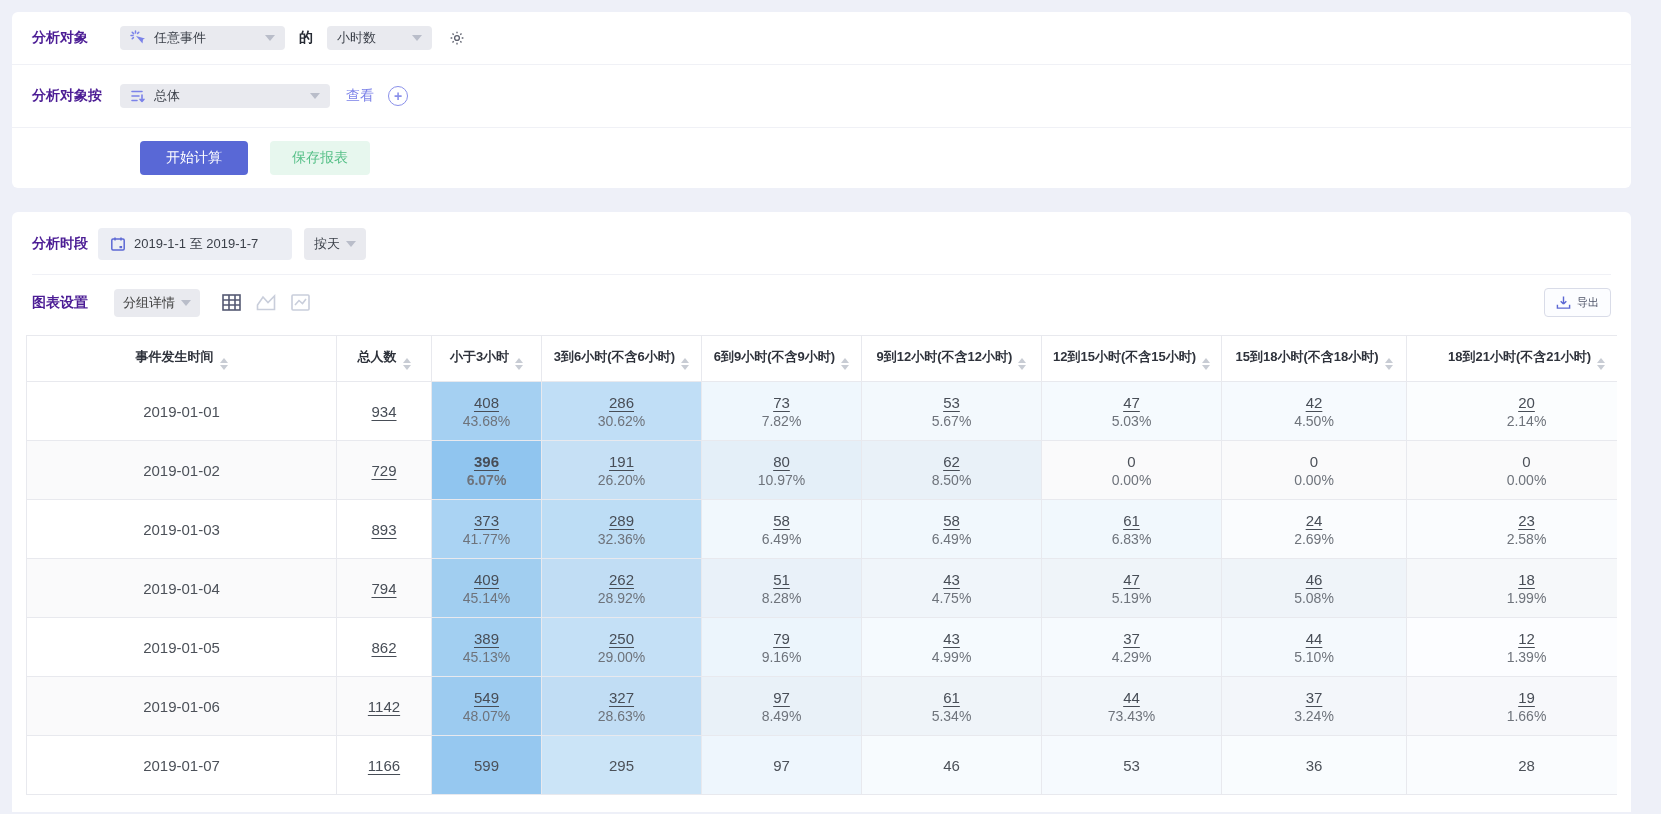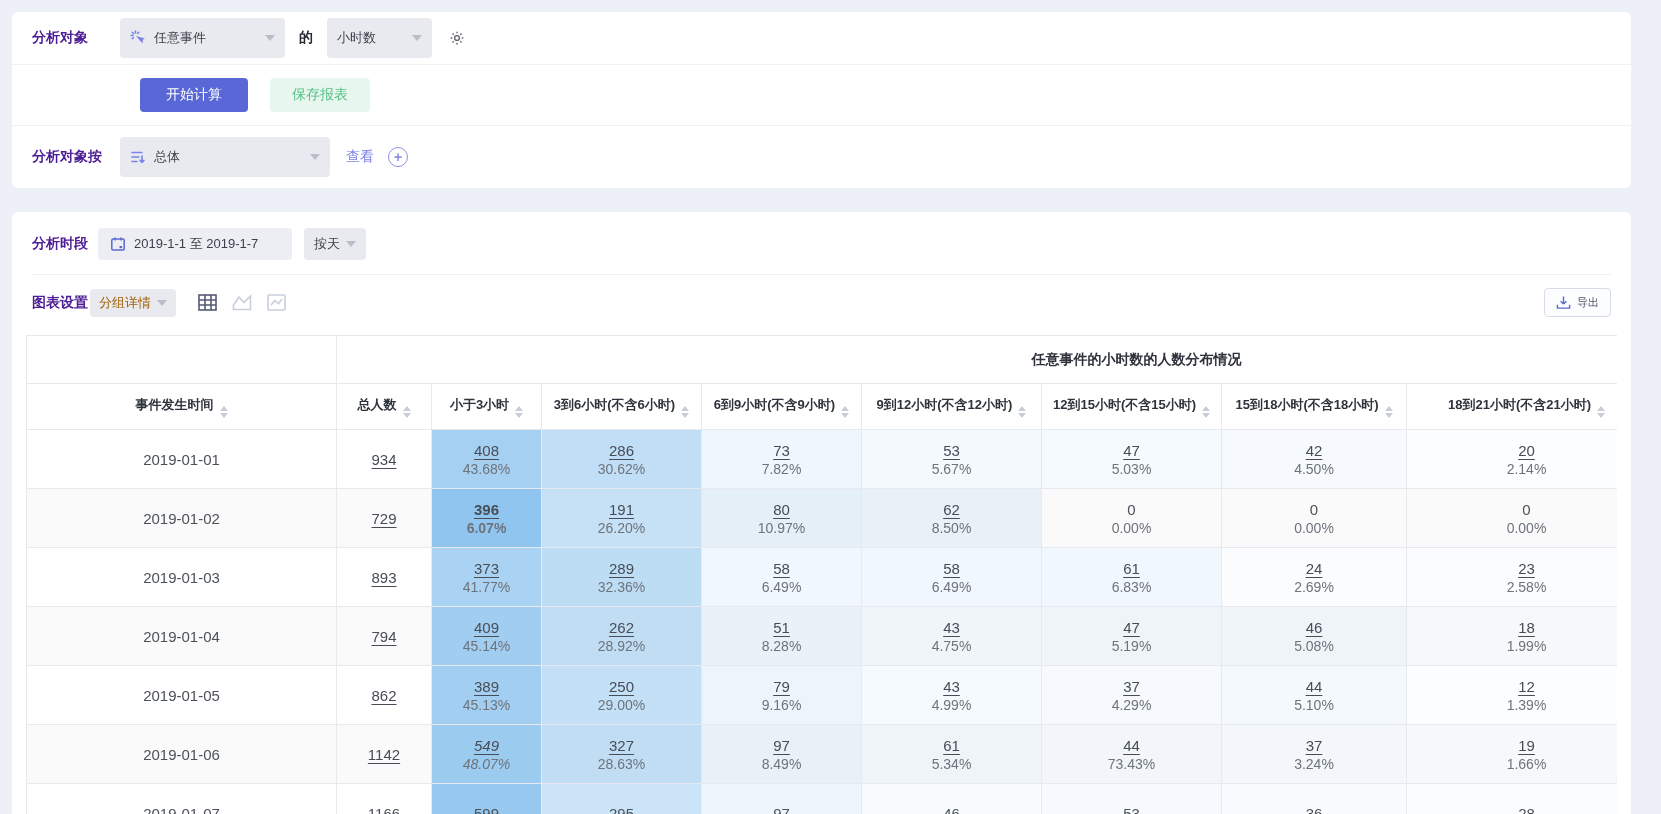--- a/index.html
+++ b/index.html
@@ -10,21 +10,21 @@
     color:#33363f;font-size:14px;
   }
   .panel{background:#fff;border-radius:6px;}
   
   #query-panel{margin:12px 30px 0 12px;}
   .q-row{display:flex;align-items:center;padding:0 20px;height:52px;}
   .q-row + .q-row{border-top:1px solid #f0f1f6;}
   .q-row.tall{height:62px;}
   .row-label{width:88px;font-weight:bold;color:#4c1d95;flex:none;}
   .select{
-    background:#e9eaef;border-radius:4px;height:40px;
+    background:#e9eaef;border-radius:4px;height:24px;
     display:inline-flex;align-items:center;gap:8px;
     padding:0 10px;font-size:13px;color:#3a3f48;cursor:pointer;
   }
   .caret{width:0;height:0;border-left:5px solid transparent;border-right:5px solid transparent;
     border-top:6px solid #b9bdc9;flex:none;}
   .sp{flex:1;}
   .of{font-weight:bold;margin:0 14px;color:#262a33;}
   .link-purple{color:#7a80e8;cursor:pointer;}
   .plus-circle{
     width:18px;height:18px;border:1.5px solid #8a90ea;border-radius:50%;
@@ -43,21 +43,21 @@
   
   #report-panel{margin:24px 30px 0 12px;border-radius:6px 6px 0 0;min-height:600px;}
   .period-row{display:flex;align-items:center;margin:0 20px;padding:16px 0 14px;
     border-bottom:1px solid #f0f1f6;}
   .date-box{background:#eceef4;border-radius:4px;height:32px;display:inline-flex;
     align-items:center;gap:8px;padding:0 12px;font-size:13px;color:#3a3f48;cursor:pointer;min-width:170px;}
   .gran-box{background:#e9eaef;border-radius:4px;height:32px;display:inline-flex;
     align-items:center;gap:6px;padding:0 10px;font-size:13px;color:#3a3f48;cursor:pointer;margin-left:12px;}
   .settings-row{display:flex;align-items:center;margin:0 20px;padding:13px 0 10px;}
   .mode-select{background:#e9eaef;border-radius:4px;height:28px;display:inline-flex;
-    align-items:center;gap:6px;padding:0 9px;font-size:13px;color:#a16207;cursor:pointer;}
+    align-items:center;gap:6px;padding:0 9px;font-size:13px;color:#404040;cursor:pointer;}
   .chart-icons{display:inline-flex;align-items:center;gap:15px;margin-left:22px;}
   .chart-icons .ic{cursor:pointer;}
   .btn-export{
     margin-left:auto;display:inline-flex;align-items:center;gap:6px;
     border:1px solid #d9dce8;background:#fcfdff;border-radius:4px;
     padding:6px 11px;font-size:11px;color:#4e5468;cursor:pointer;
   }
   
   .table-wrap{margin:8px 14px 0;overflow:hidden;}
   table{border-collapse:collapse;table-layout:fixed;width:1620px;min-width:1620px;
@@ -105,43 +105,43 @@
         <span class="caret"></span>
     </span>
     <span style="margin-left:16px;cursor:pointer">
       <svg width="18" height="18" viewBox="0 0 24 24" fill="none" stroke="#5f626f" stroke-width="1.8">
         <circle cx="12" cy="12" r="3.2"></circle>
         <path d="M12 3.5v2.2M12 18.3v2.2M3.5 12h2.2M18.3 12h2.2M6 6l1.6 1.6M16.4 16.4L18 18M18 6l-1.6 1.6M7.6 16.4L6 18"></path>
       </svg>
     </span>
   </div>
 
-  <div class="q-row" style="height:60px">
-    <button class="btn-primary">开始计算</button>
-    <button class="btn-soft">保存报表</button>
-  </div>
-
   <div class="q-row tall">
     <span class="row-label">分析对象按</span>
     <span class="select" style="width:190px">
       <span>
         <svg width="16" height="16" viewBox="0 0 16 16">
             <g stroke="#7b82e9" stroke-width="1.6" fill="none" stroke-linecap="round">
               <path d="M2 3.5h10M2 8h7M2 12.5h5"></path>
               <path d="M12 7v6.5M12 13.5l-2-2.2M12 13.5l2-2.2"></path>
             </g>
           </svg>
       </span>
       <span>总体</span>
       <span class="sp"></span>
         <span class="caret"></span>
     </span>
     <span class="link-purple" style="margin-left:16px">查看</span>
     <span class="plus-circle">+</span>
   </div>
+
+  <div class="q-row" style="height:60px">
+    <button class="btn-primary">开始计算</button>
+    <button class="btn-soft">保存报表</button>
+  </div>
 </div>
 
 <div class="panel" id="report-panel">
   <div class="period-row">
     <span class="row-label" style="width:66px">分析时段</span>
     <span class="date-box">
       <span>
         <svg width="16" height="16" viewBox="0 0 16 16" fill="none" stroke="#5c68d4" stroke-width="1.5">
             <rect x="1.8" y="3" width="12.4" height="11" rx="1.2"></rect>
             <path d="M5 1.5v3M11 1.5v3"></path>
@@ -150,21 +150,21 @@
       </span>
       <span>2019-1-1 至 2019-1-7</span>
     </span>
     <span class="gran-box">
       <span>按天</span>
       <span class="caret"></span>
     </span>
   </div>
 
   <div class="settings-row">
-    <span class="row-label" style="width:58px">图表设置</span>
+    <span class="row-label" style="width:82px">图表设置</span>
     <span class="mode-select">
       <span>分组详情</span>
       <span class="caret"></span>
     </span>
     <span class="chart-icons">
       <span class="ic">
         <svg width="19" height="17" viewBox="0 0 19 17" fill="none" stroke="#565a74" stroke-width="1.6">
             <rect x="1" y="1" width="17" height="15"></rect>
             <path d="M1 6h17M1 11h17M7 1v15M13 1v15"></path>
           </svg>
@@ -199,24 +199,20 @@
           <col style="width:95px">
           <col style="width:110px">
         <col style="width:160px">
           <col style="width:160px">
           <col style="width:180px">
         <col style="width:180px">
           <col style="width:185px">
           <col style="width:240px">
       </colgroup>
       <thead>
-        <tr>
-          <th class="corner"></th>
-          <th class="span-title" colspan="8">任意事件的小时数的人数分布情况</th>
-        </tr>
         <tr id="header-cells">
             <th><span>事件发生时间</span><span class="sort">
                 <i class="up"></i>
                 <i class="dn"></i>
               </span></th>
             <th><span>总人数</span><span class="sort">
                 <i class="up"></i>
                 <i class="dn"></i>
               </span></th>
             <th><span>小于3小时</span><span class="sort">
@@ -301,21 +297,21 @@
             <td style="background: rgba(132, 191, 237, 0.482);"><span class="link">250</span><div class="pct">29.00%</div></td>
             <td style="background: rgba(132, 191, 237, 0.153);"><span class="link">79</span><div class="pct">9.16%</div></td>
             <td style="background: rgba(132, 191, 237, 0.082);"><span class="link">43</span><div class="pct">4.99%</div></td>
             <td style="background: rgba(132, 191, 237, 0.07);"><span class="link">37</span><div class="pct">4.29%</div></td>
             <td style="background: rgba(132, 191, 237, 0.086);"><span class="link">44</span><div class="pct">5.10%</div></td>
             <td style="background: rgba(132, 191, 237, 0.024);"><span class="link">12</span><div class="pct">1.39%</div></td>
           </tr>
           <tr>
             <td>2019-01-06</td>
             <td><span class="link">1142</span></td>
-            <td style="background: rgba(132, 191, 237, 0.8); font-style: italic;"><span class="link">549</span><div class="pct">48.07%</div></td>
+            <td style="background: rgba(132, 191, 237, 0.8);"><span class="link">549</span><div class="pct">48.07%</div></td>
             <td style="background: rgba(132, 191, 237, 0.48);"><span class="link">327</span><div class="pct">28.63%</div></td>
             <td style="background: rgba(132, 191, 237, 0.14);"><span class="link">97</span><div class="pct">8.49%</div></td>
             <td style="background: rgba(132, 191, 237, 0.09);"><span class="link">61</span><div class="pct">5.34%</div></td>
             <td style="background: rgba(132, 191, 237, 0.063);"><span class="link">44</span><div class="pct">73.43%</div></td>
             <td style="background: rgba(132, 191, 237, 0.055);"><span class="link">37</span><div class="pct">3.24%</div></td>
             <td style="background: rgba(132, 191, 237, 0.027);"><span class="link">19</span><div class="pct">1.66%</div></td>
           </tr>
           <tr>
             <td>2019-01-07</td>
             <td><span class="link">1166</span></td>

